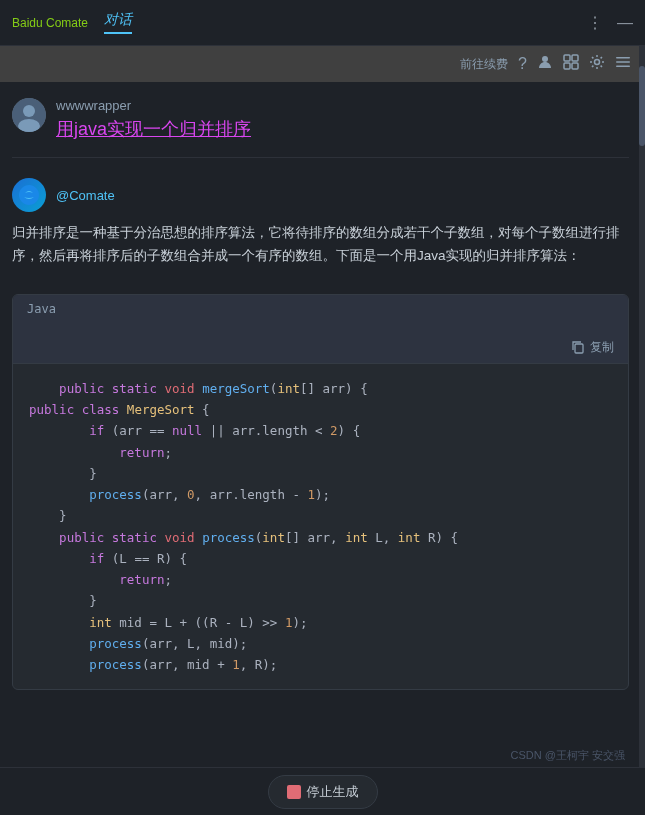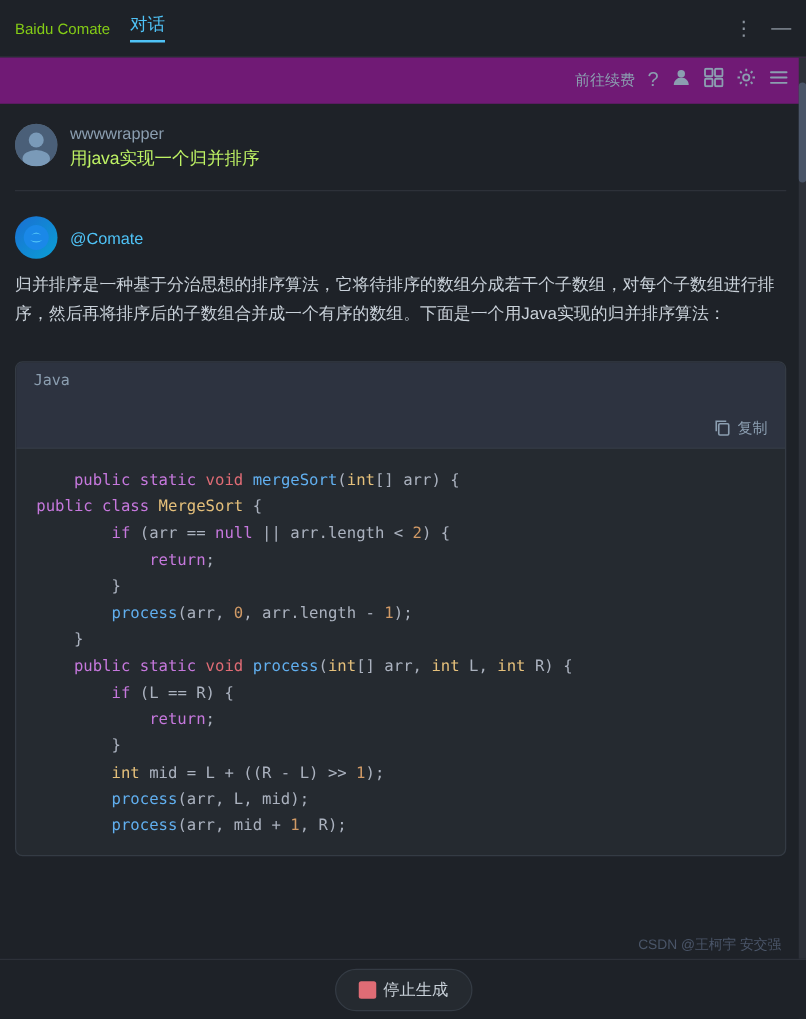--- a/index.html
+++ b/index.html
@@ -26,41 +26,42 @@
       font-size: 12px;
       color: #84cc16;
       margin-right: 16px;
       font-weight: 500;
     }
     .header-tab {
       font-size: 14px;
       color: #4fc3f7;
       border-bottom: 2px solid #4fc3f7;
       padding-bottom: 3px;
+      font-style: italic;
     }
     .header-spacer { flex: 1; }
     .header-icons {
       display: flex;
       align-items: center;
       gap: 14px;
     }
     .header-icon {
       color: #8b949e;
       font-size: 16px;
       cursor: pointer;
     }
 
     
     .toolbar {
       display: flex;
       justify-content: flex-end;
       align-items: center;
       padding: 8px 14px 8px 14px;
       gap: 10px;
-      background: #701a75;
+      background: #404040;
     }
     .toolbar-btn {
       color: #8b9eb0;
       font-size: 12px;
       cursor: pointer;
       display: flex;
       align-items: center;
       gap: 4px;
     }
     .toolbar-icon-btn {
@@ -113,23 +114,24 @@
       flex-shrink: 0;
       color: #c0c8d0;
       overflow: hidden;
     }
     .username {
       font-size: 13px;
       color: #8b9eb0;
       margin-bottom: 4px;
     }
     .user-text {
-      font-size: 14px;
-      color: #bef264;
+      font-size: 18px;
+      color: #d946ef;
       margin-top: 4px;
+      text-decoration: underline;
     }
 
     
     .divider {
       height: 1px;
       background: #2d3139;
       margin: 8px 0;
     }
 
     

